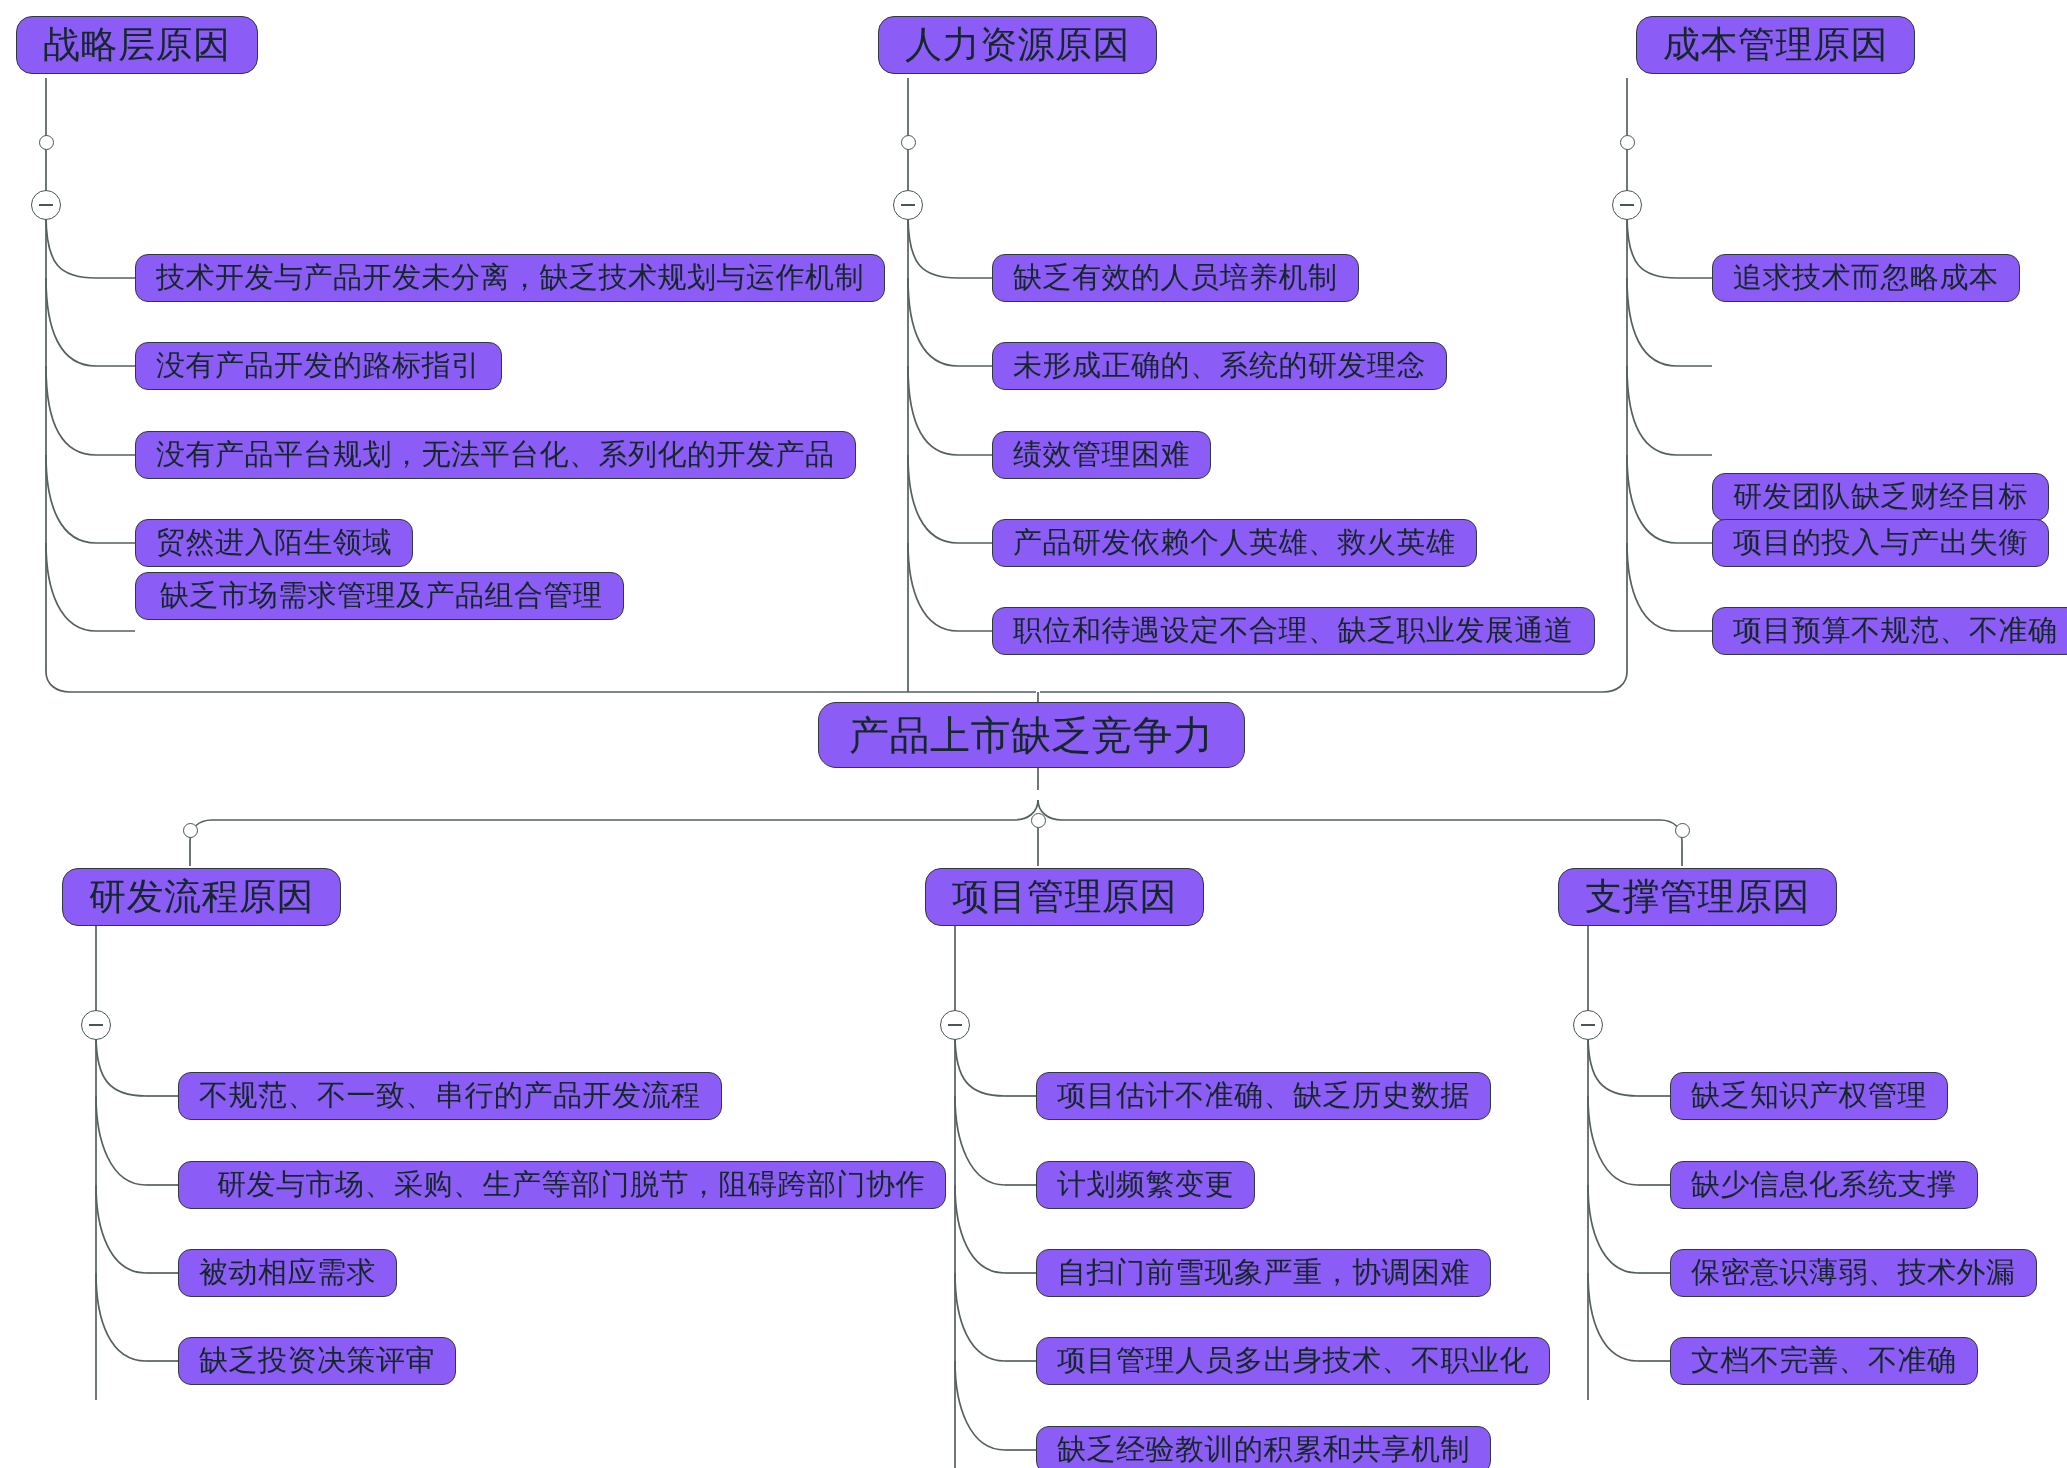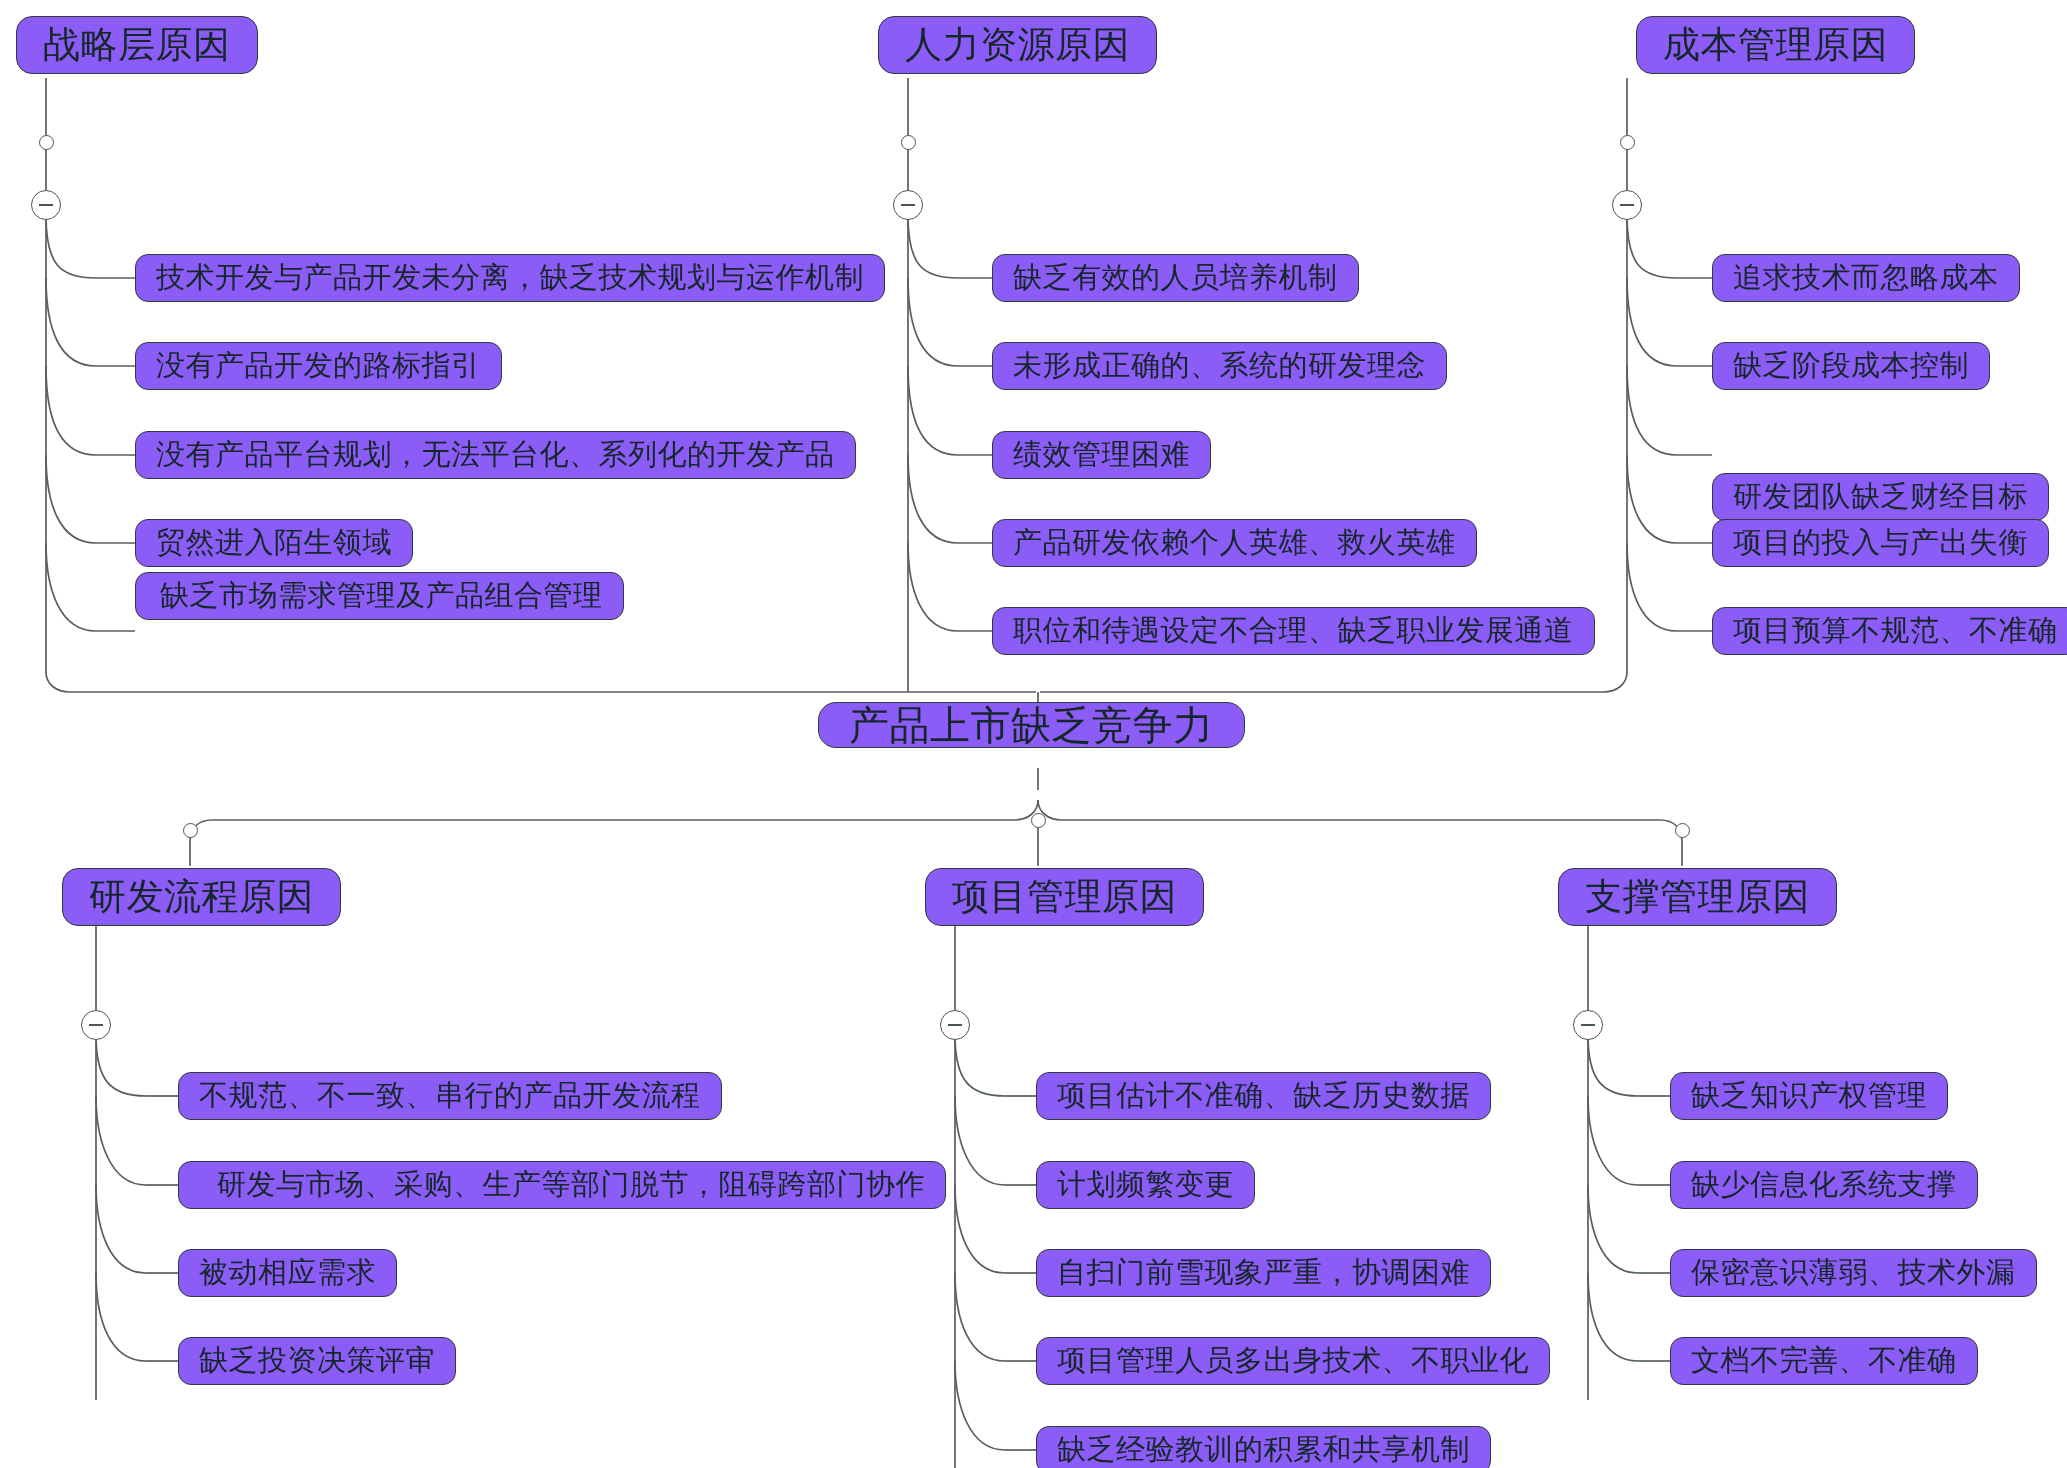--- a/index.html
+++ b/index.html
@@ -42,21 +42,21 @@
     border-radius: 16px;
     font-size: 37px;
     padding: 0 26px;
     height: 58px;
     justify-content: center;
   }
   .node.center {
     border-radius: 18px;
     font-size: 40px;
     padding: 0 30px;
-    height: 46px;
+    height: 66px;
     justify-content: center;
     border-width: 1.8px;
   }
   .node.leaf {
     font-size: 29px;
     padding: 0 20px;
     height: 48px;
     border-width: 1.4px;
     border-radius: 13px;
   }
@@ -238,23 +238,20 @@
   <div class="node leaf" style="left:992px; top:519px;">
     <span>产品研发依赖个人英雄、救火英雄</span>
   </div>
   <div class="node leaf" style="left:992px; top:607px;">
     <span>职位和待遇设定不合理、缺乏职业发展通道</span>
   </div>
 
   <div class="node leaf" style="left:1712px; top:254px;">
     <span>追求技术而忽略成本</span>
   </div>
-  <div class="node leaf" style="left:1712px; top:342px;">
-    <span>缺乏阶段成本控制</span>
-  </div>
   <div class="node leaf" style="left:1712px; top:431px;margin-top:42px;">
     <span>研发团队缺乏财经目标</span>
   </div>
   <div class="node leaf" style="left:1712px; top:519px;">
     <span>项目的投入与产出失衡</span>
   </div>
   <div class="node leaf" style="left:1712px; top:607px;">
     <span>项目预算不规范、不准确</span>
   </div>
 

